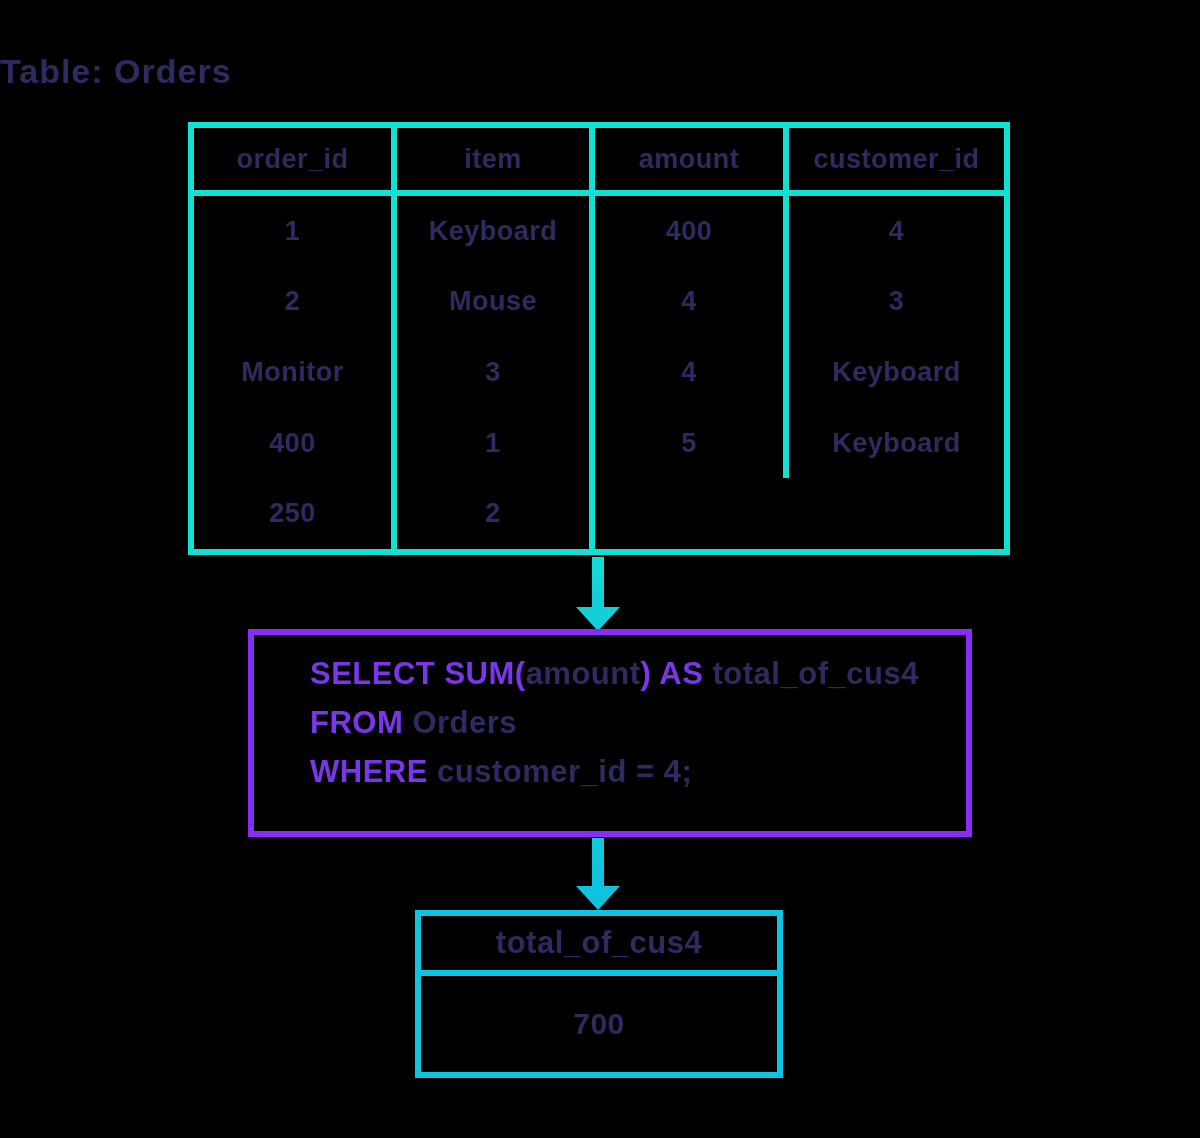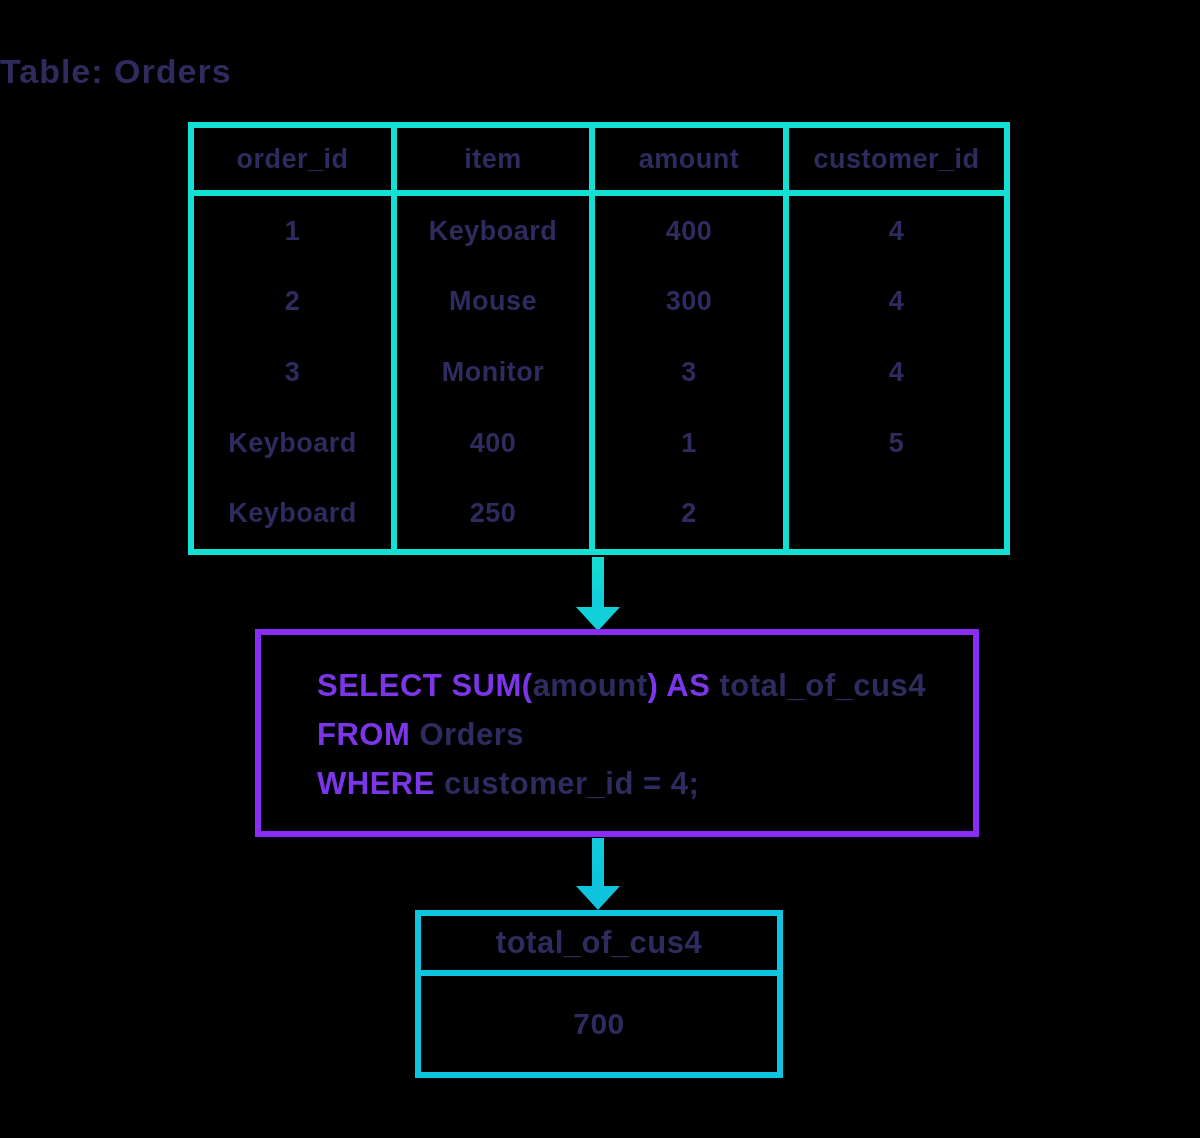--- a/index.html
+++ b/index.html
@@ -87,24 +87,24 @@
     width: 0; height: 0;
     border-left: 22px solid transparent;
     border-right: 22px solid transparent;
   }
   .arrow-1 .head { border-top: 24px solid var(--arrow1); }
   .arrow-2 .head { border-top: 24px solid var(--arrow2); }
 
   
   .sql-box {
     position: absolute;
-    left: 255px; top: 629px;
+    left: 248px; top: 629px;
     width: 724px; height: 208px;
     border: 6px solid var(--sql-border);
-    padding: 26px 20px 0 56px;
+    padding: 14px 20px 0 56px;
   }
   .sql-line {
     font-size: 31px;
     line-height: 49px;
     white-space: pre;
     letter-spacing: 0.5px;
   }
   .sql-line .k { color: var(--keyword); }
   .sql-line .p { color: var(--text); }
 
@@ -151,21 +151,20 @@
       <div class="cell">customer_id</div>
     </div>
     <div class="t-body">
       <div class="cell">1</div>
       <div class="cell">Keyboard</div>
       <div class="cell">400</div>
       <div class="cell">4</div>
 
       <div class="cell">2</div>
       <div class="cell">Mouse</div>
-      <div class="cell">300</div>
       <div class="cell">4</div>
 
       <div class="cell">3</div>
       <div class="cell">Monitor</div>
       <div class="cell">3</div>
 
       <div class="cell">4</div>
       <div class="cell">Keyboard</div>
       <div class="cell">400</div>
       <div class="cell">1</div>

